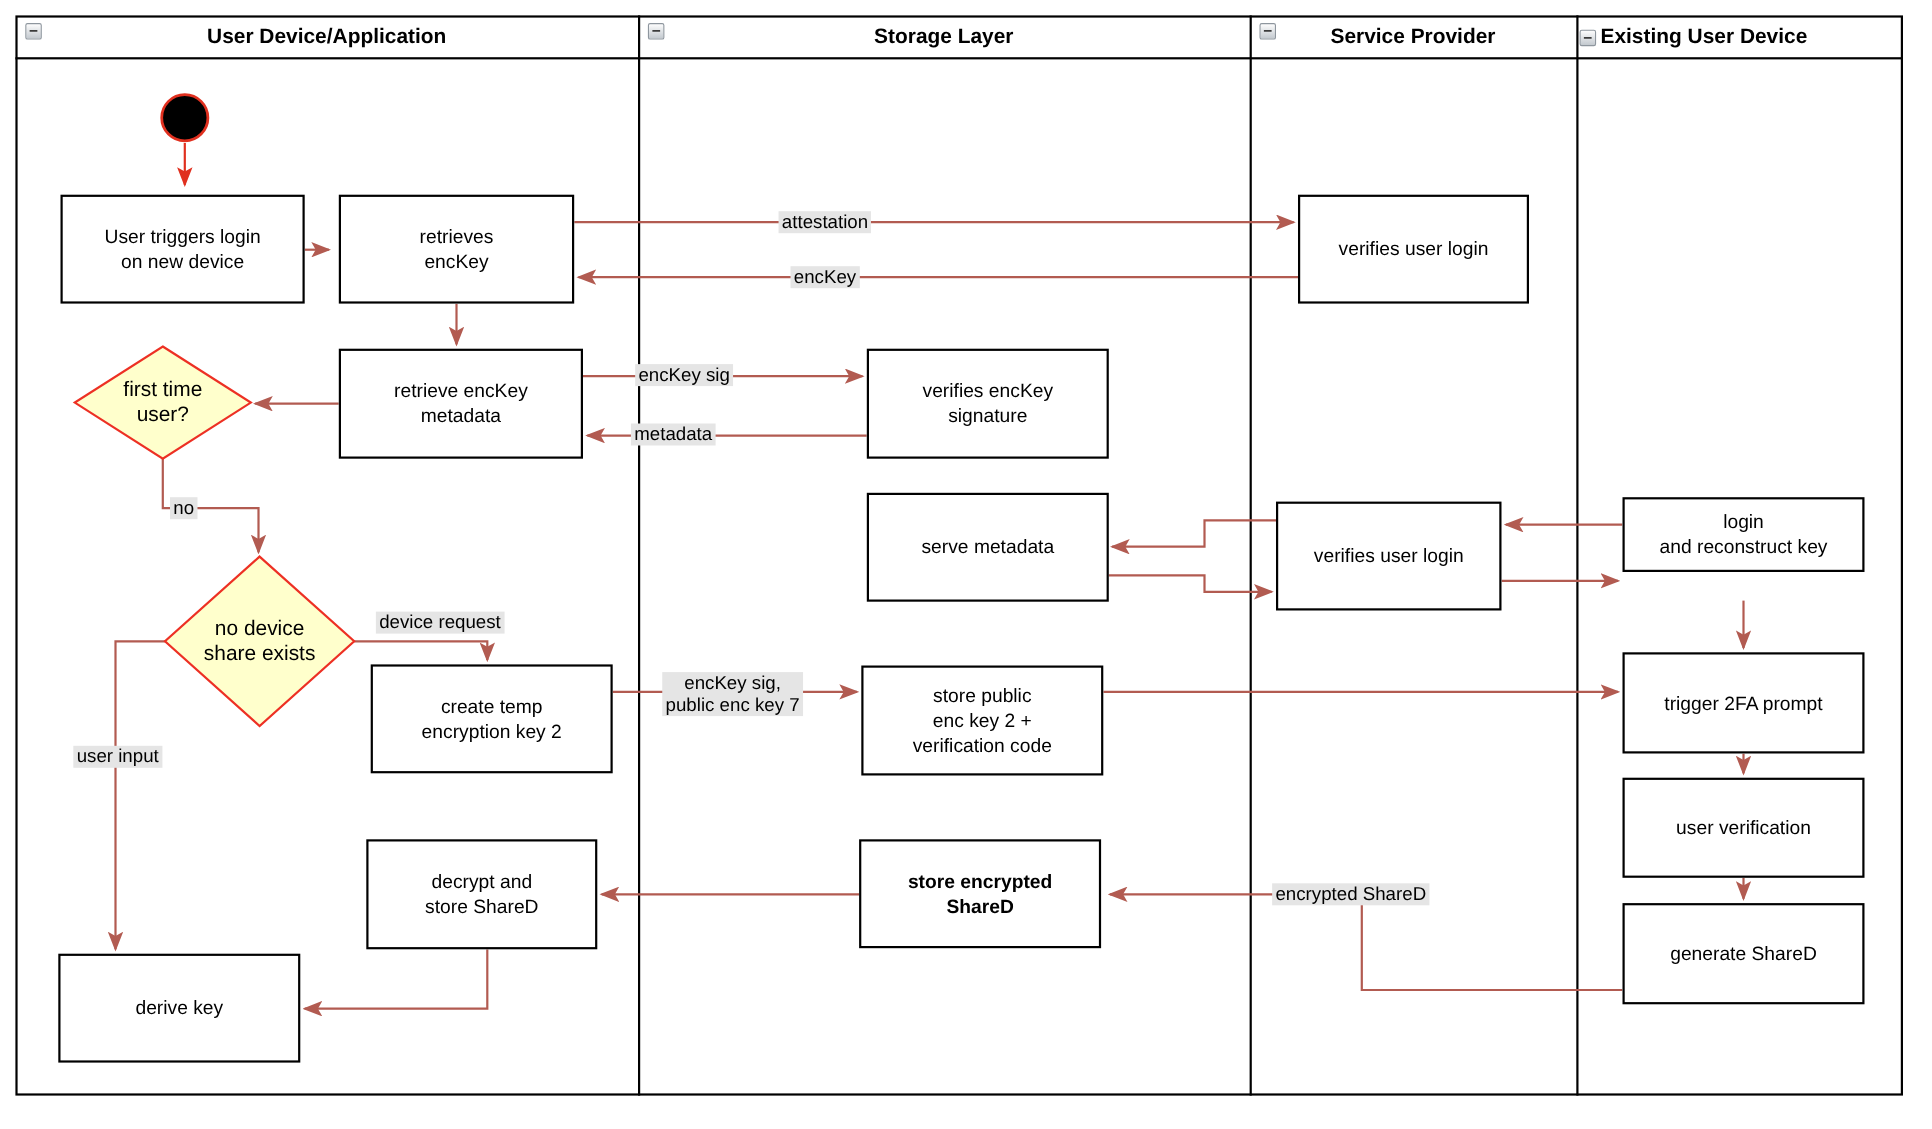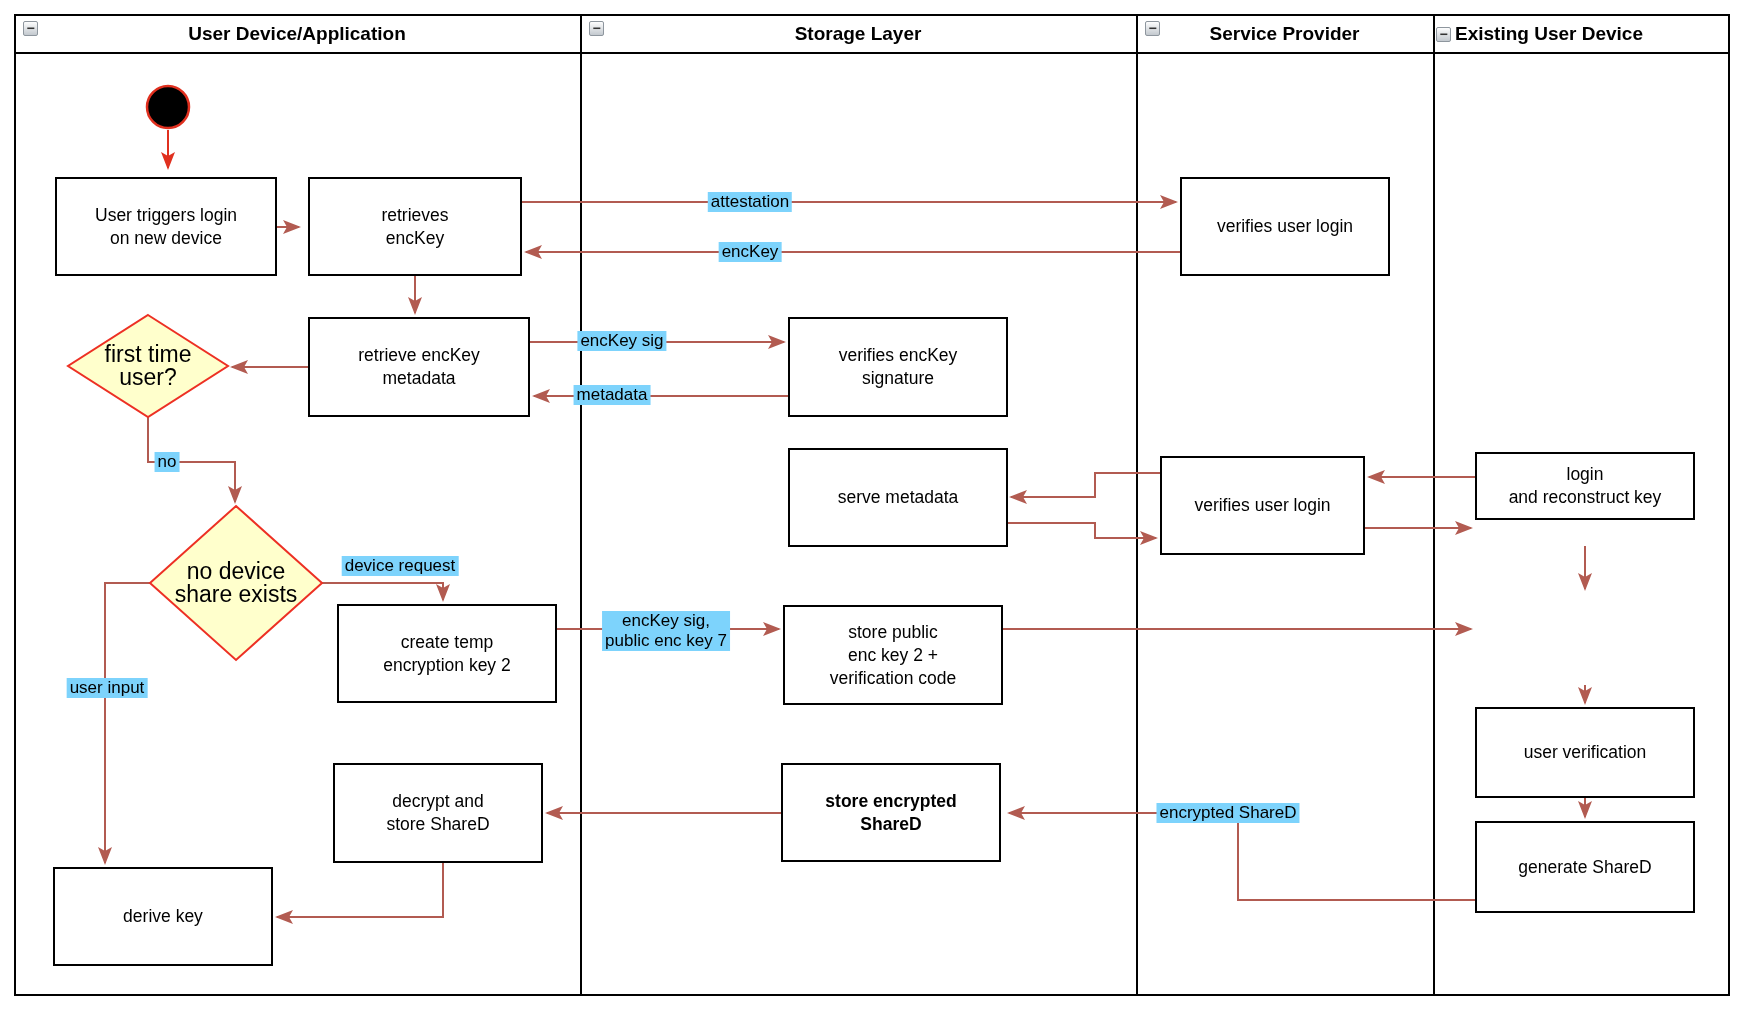--- a/index.html
+++ b/index.html
@@ -15,22 +15,22 @@
   .lane-header.left{justify-content:flex-start;}
   .collapse-btn{position:absolute;left:7px;top:5px;width:15px;height:15px;border:1px solid #8e969e;
                 border-radius:2px;background:linear-gradient(#fdfdfd,#c3c9cf);color:#333;
                 font-size:14px;line-height:13px;text-align:center;box-sizing:border-box;cursor:pointer;}
   .collapse-btn.inline{position:static;flex:0 0 auto;margin-right:4px;}
   
   .node{position:absolute;background:#fff;border:2px solid #000;box-sizing:border-box;
         display:flex;align-items:center;justify-content:center;text-align:center;
         font-size:17.5px;line-height:23px;white-space:pre-line;z-index:3;}
   .dtext{position:absolute;display:flex;align-items:center;justify-content:center;text-align:center;
-         font-size:23px;line-height:23px;white-space:pre-line;z-index:4;transform:translate(-50%,-50%);}
-  .elabel{position:absolute;background:#7dd3fc;padding:0 3px;font-size:17px;line-height:20px;
+         font-size:19px;line-height:23px;white-space:pre-line;z-index:4;transform:translate(-50%,-50%);}
+  .elabel{position:absolute;background:#e5e5e5;padding:0 3px;font-size:17px;line-height:20px;
           text-align:center;white-space:pre-line;z-index:5;transform:translate(-50%,-50%);}
   svg.wires{position:absolute;left:0;top:0;z-index:2;}
   .edge{stroke:var(--arrow-muted,#B25B51);stroke-width:2;fill:none;}
   .edge-bright{stroke:var(--arrow-bright,#E0301F);stroke-width:2;fill:none;}
   .mk-muted{fill:var(--arrow-muted,#B25B51);}
   .mk-bright{fill:var(--arrow-bright,#E0301F);}
   .diamond{fill:var(--diamond-fill,#FFFFCC);stroke:var(--diamond-border,#ED3024);stroke-width:2;}
   .startdot{fill:#000;stroke:var(--arrow-bright,#E0301F);stroke-width:2.5;}
 </style>
 </head>
@@ -117,20 +117,21 @@
 signature</div>
   <div class="node" style="left:788px;top:448px;width:220px;height:99px;">serve metadata</div>
   <div class="node" style="left:1160px;top:456px;width:205px;height:99px;">verifies user login</div>
   <div class="node" style="left:1475px;top:452px;width:220px;height:68px;">login
 and reconstruct key</div>
   <div class="node" style="left:337px;top:604px;width:220px;height:99px;">create temp
 encryption key 2</div>
   <div class="node" style="left:783px;top:605px;width:220px;height:100px;">store public
 enc key 2 +
 verification code</div>
+  <div class="node" style="left:1475px;top:593px;width:220px;height:92px;">trigger 2FA prompt</div>
   <div class="node" style="left:333px;top:763px;width:210px;height:100px;">decrypt and
 store ShareD</div>
   <div class="node" style="left:781px;top:763px;width:220px;height:99px;font-weight:bold;">store encrypted
 ShareD</div>
   <div class="node" style="left:1475px;top:707px;width:220px;height:91px;">user verification</div>
   <div class="node" style="left:53px;top:867px;width:220px;height:99px;">derive key</div>
   <div class="node" style="left:1475px;top:821px;width:220px;height:92px;">generate ShareD</div>
 
   <div class="elabel" style="left:750px;top:202px;">attestation</div>
   <div class="elabel" style="left:750px;top:252px;">encKey</div>

